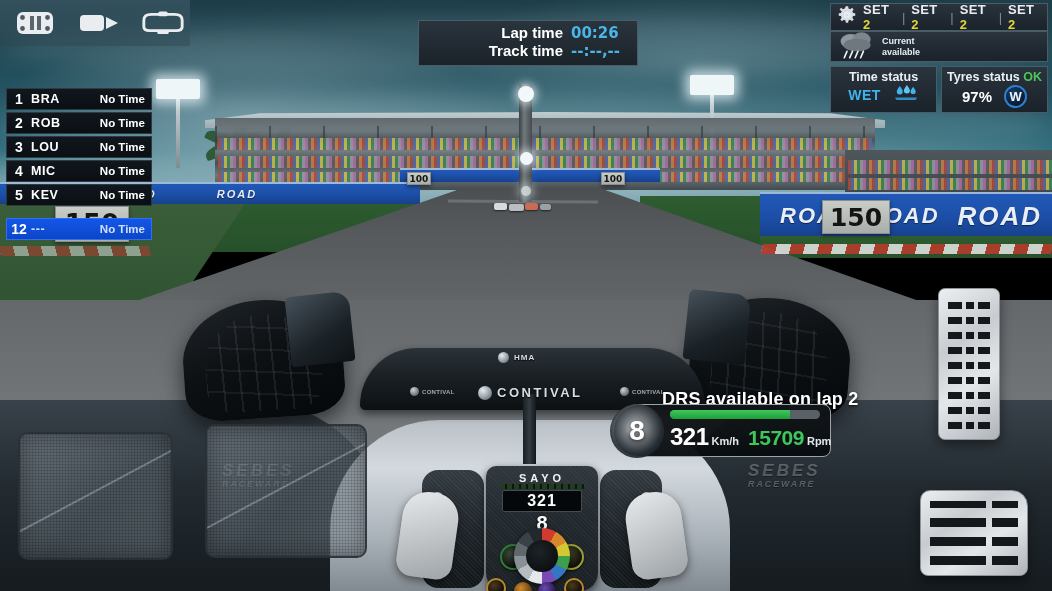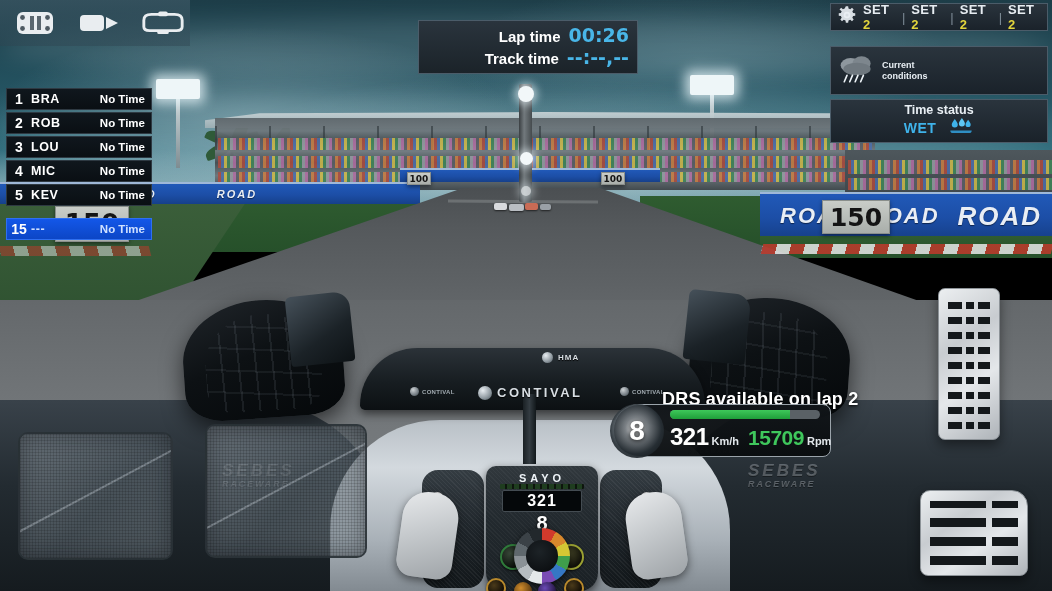--- a/index.html
+++ b/index.html
@@ -334,35 +334,35 @@
     flex:1; height:15px; background:linear-gradient(#222a31,#161d22);
     border:1px solid #3f4d58; color:#dfe6ec; font-size:10px; font-weight:800;
     display:flex; align-items:center; justify-content:center; letter-spacing:.5px;
   }
   .timebox{
     margin-top:16px; background:linear-gradient(#2a343d 0%, #1b2329 100%);
     border:1px solid #4b5c69; padding:3px 8px 5px;
   }
   .timerow{ display:flex; align-items:baseline; justify-content:flex-end; gap:8px; }
   .timerow .lbl{ color:#fff; font-size:15px; font-weight:700; }
-  .timerow .val{ color:#49b6e8; font-size:19px; font-weight:700; min-width:58px; text-align:left;
+  .timerow .val{ color:#49b6e8; font-size:15px; font-weight:700; min-width:58px; text-align:left;
                  font-family:"DejaVu Sans", sans-serif; }
 
   
   .rightstack{ position:absolute; right:4px; top:3px; width:218px; }
   .sets{
     height:28px; background:linear-gradient(#2a343d,#1a222a); border:1px solid #4b5c69;
     display:flex; align-items:center; gap:6px; padding:0 6px;
   }
   .sets .grp{ color:#e6ecf1; font-size:13px; font-weight:700; letter-spacing:.3px; }
   .sets .grp b{ color:#e2d53c; }
   .sets .sep{ color:#7d8b96; font-size:13px; }
 
   .weather{
-    margin-top:15px; height:49px; background:linear-gradient(#2a343d,#1a222a);
+    margin-top:0; height:31px; background:linear-gradient(#2a343d,#1a222a);
     border:1px solid #4b5c69; display:flex; align-items:center;
   }
   .wcell{ flex:1; display:flex; align-items:center; gap:5px; padding-left:6px; }
   .wtext{ color:#e8eef3; font-size:9px; font-weight:700; line-height:1.15; }
 
   .statusrow{ margin-top:4px; display:flex; gap:4px; }
   .statbox{
     flex:1; background:linear-gradient(#2a343d,#1a222a); border:1px solid #4b5c69;
     padding:3px 5px 4px; text-align:center;
   }
@@ -505,21 +505,21 @@
 
     <div class="tyre" style="left:183px;top:300px;width:160px;height:118px;transform:rotate(-4deg);"></div>
     <div class="wing-endplate" style="left:288px;top:294px;width:64px;height:70px;transform:rotate(-6deg);"></div>
     <div class="tyre" style="left:690px;top:298px;width:160px;height:118px;transform:rotate(4deg);"></div>
     <div class="wing-endplate" style="left:686px;top:292px;width:62px;height:70px;transform:rotate(6deg);"></div>
 
     <div class="nose"></div>
 
     <div class="halo"></div>
     <div class="halo-strut"></div>
-    <div class="halo-logo" style="left:498px;top:352px;font-size:8px;letter-spacing:1px;margin-left:44px;">
+    <div class="halo-logo" style="left:498px;top:352px;font-size:8px;letter-spacing:1px;">
       <span class="halo-badge"></span>
       <span>HMA</span>
     </div>
     <div class="halo-logo" style="left:478px;top:385px;font-size:13px;">
       <span class="halo-badge" style="width:14px;height:14px;"></span>
       <span>CONTIVAL</span>
     </div>
     <div class="tiny-sponsor" style="left:410px;top:387px;">
       <span class="dot"></span>
       <span>CONTIVAL</span>
@@ -643,21 +643,21 @@
         <span class="nm">MIC</span>
         <span class="tm">No Time</span>
       </div>
       <div class="lb-row">
         <span class="pos">5</span>
         <span class="nm">KEV</span>
         <span class="tm">No Time</span>
       </div>
 
       <div class="lb-row player">
-        <span class="pos">15</span>
+        <span class="pos">12</span>
         <span class="nm">---</span>
         <span class="tm">No Time</span>
       </div>
     </div>
 
     <div class="timing">
       <div class="timebox">
         <div class="timerow">
           <span class="lbl">Lap time</span>
           <span class="val">00:26</span>
@@ -696,40 +696,49 @@
               <ellipse cx="22" cy="18" rx="15" ry="7" fill="#6f787f"></ellipse>
               <g stroke="#eef4f8" stroke-width="1.8" stroke-linecap="round">
                 <line x1="11" y1="25" x2="8" y2="32"></line>
                 <line x1="17" y1="25" x2="14" y2="32"></line>
                 <line x1="23" y1="25" x2="20" y2="32"></line>
                 <line x1="29" y1="25" x2="26" y2="32"></line>
               </g>
             </svg>
           </span>
           <span class="wtext">
-            <span>Current</span><br><span>conditions</span>
+            <span>Current</span><br><span>available</span>
           </span>
         </div>
       </div>
 
       <div class="statusrow">
         <div class="statbox">
           <div class="ttl">Time status</div>
           <div class="big">
             <span class="wet">WET</span>
             <span>
               <svg width="26" height="16" viewBox="0 0 28 18" aria-hidden="true">
                 <path d="M7 1c2 3 3.4 4.6 3.4 6.2A3.4 3.4 0 017 10.6 3.4 3.4 0 013.6 7.2C3.6 5.6 5 4 7 1z" fill="#3fb3ea"></path>
                 <path d="M15 0c2 3 3.4 4.6 3.4 6.2A3.4 3.4 0 0115 9.6a3.4 3.4 0 01-3.4-3.4C11.6 4.6 13 3 15 0z" fill="#5fc6f2"></path>
                 <path d="M22 2c1.7 2.6 2.9 4 2.9 5.3a2.9 2.9 0 11-5.8 0C19.1 6 20.3 4.6 22 2z" fill="#3fb3ea"></path>
                 <path d="M2 14h24a3 3 0 01-3 3H5a3 3 0 01-3-3z" fill="#2f8fc4"></path>
               </svg>
             </span>
           </div>
         </div>
+        <div class="statbox">
+          <div class="ttl">
+            <span>Tyres status</span> <span class="ok">OK</span>
+          </div>
+          <div class="big">
+            <span class="pct">97%</span>
+            <span class="tyrebadge">W</span>
+          </div>
+        </div>
       </div>
     </div>
 
     <div class="drs">DRS available on lap 2</div>
     <div class="speedo">
       <div class="gear-orb">8</div>
       <div class="revbar">
         <i id="revfill" style="width: 80%;"></i>
       </div>
       <div class="readout">

